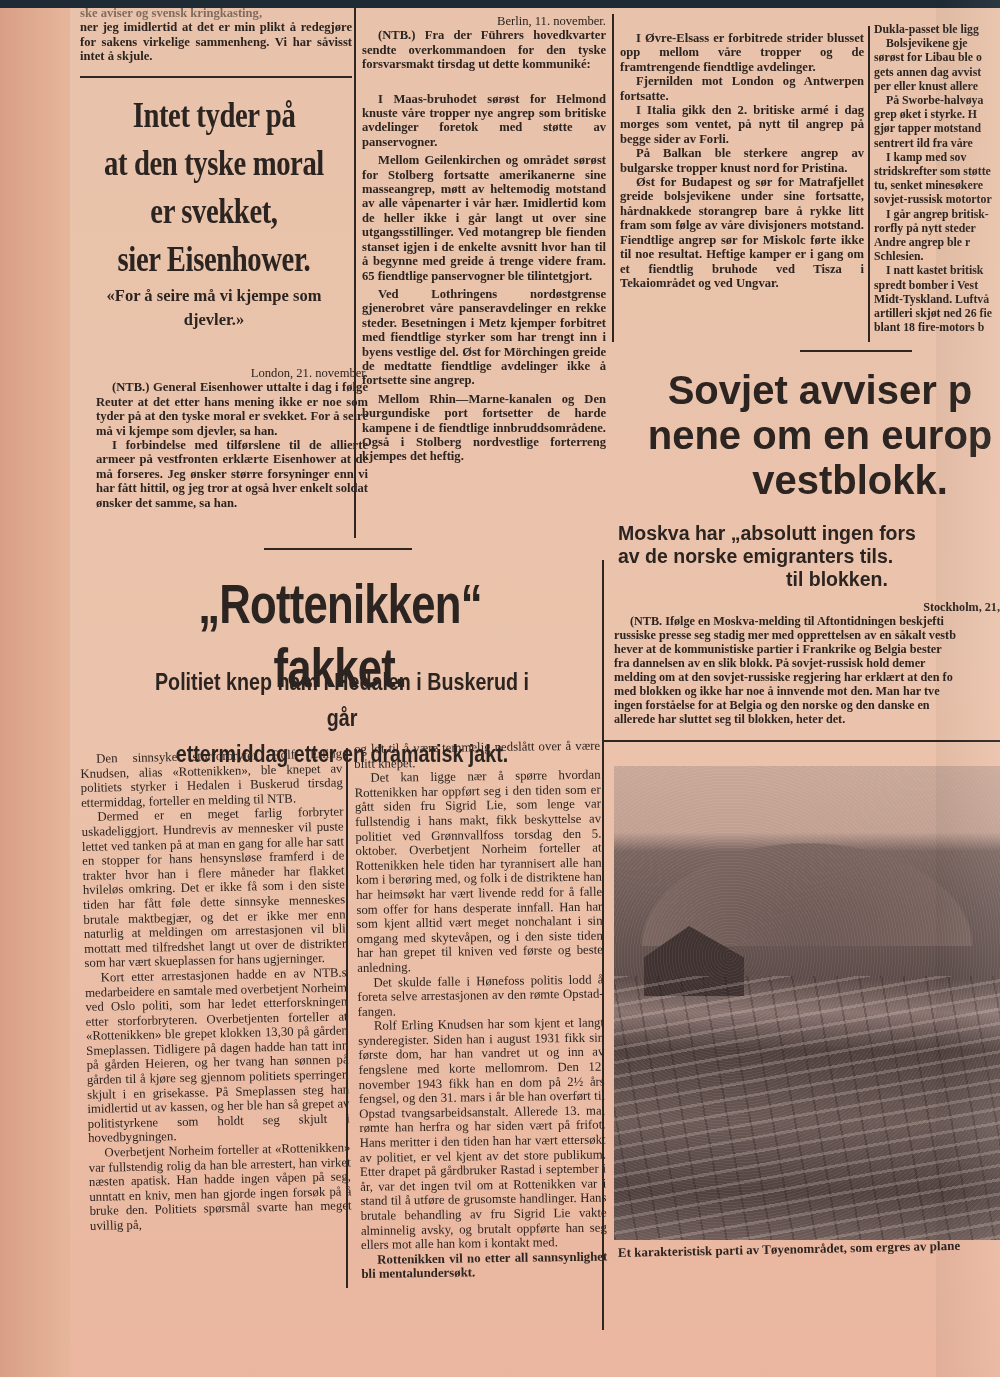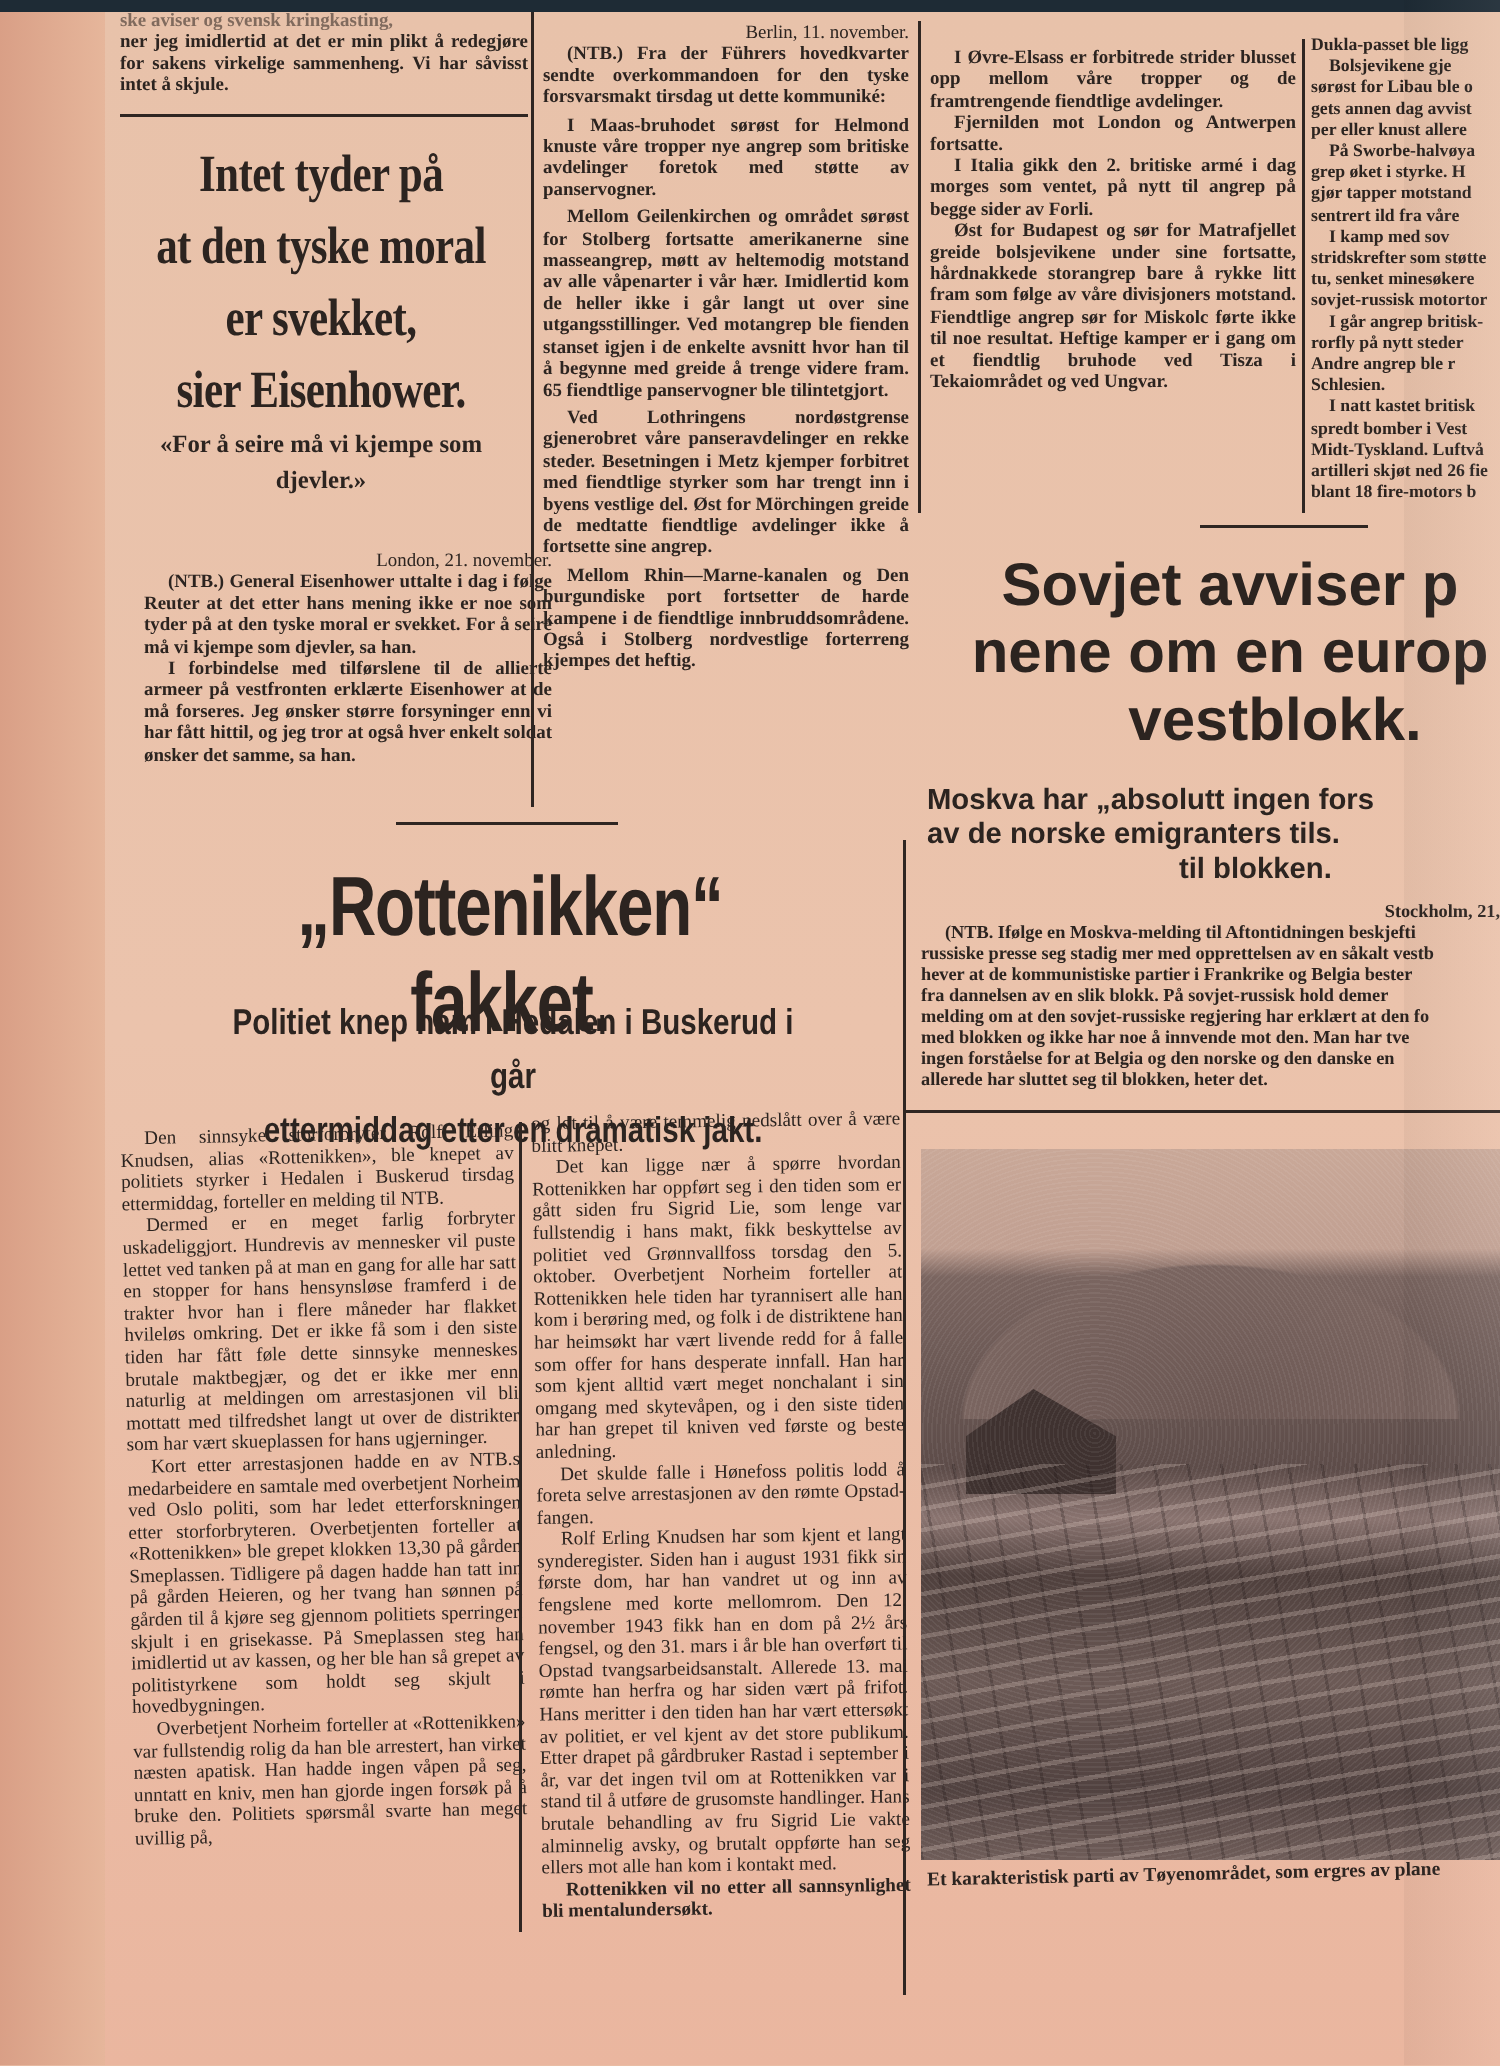--- a/index.html
+++ b/index.html
@@ -81,32 +81,33 @@
   <p class="dateline">London, 21. november.</p>
   <p>(NTB.) General Eisenhower uttalte i dag i følge Reuter at det etter hans mening ikke er noe som tyder på at den tyske moral er svekket. For å seire må vi kjempe som djevler, sa han.</p>
   <p>I forbindelse med tilførslene til de allierte armeer på vestfronten erklærte Eisenhower at de må forseres. Jeg ønsker større forsyninger enn vi har fått hittil, og jeg tror at også hver enkelt soldat ønsker det samme, sa han.</p>
 </div>
 
 <div class="vrule" style="left:354px; top:8px; height:530px;"></div>
 
 <div class="col" style="left:362px; top:14px; width:244px;">
   <p class="dateline">Berlin, 11. november.</p>
   <p>(NTB.) Fra der Führers hovedkvarter sendte overkommandoen for den tyske forsvarsmakt tirsdag ut dette kommuniké:</p>
-  <p style="margin-top:4px">I Maas-bruhodet sørøst for Helmond knuste våre tropper nye angrep som britiske avdelinger foretok med støtte av panservogner.</p>
+  <p style="margin-top:20px">I Maas-bruhodet sørøst for Helmond knuste våre tropper nye angrep som britiske avdelinger foretok med støtte av panservogner.</p>
   <p style="margin-top:4px">Mellom Geilenkirchen og området sørøst for Stolberg fortsatte amerikanerne sine masseangrep, møtt av heltemodig motstand av alle våpenarter i vår hær. Imidlertid kom de heller ikke i går langt ut over sine utgangsstillinger. Ved motangrep ble fienden stanset igjen i de enkelte avsnitt hvor han til å begynne med greide å trenge videre fram. 65 fiendtlige panservogner ble tilintetgjort.</p>
   <p style="margin-top:4px">Ved Lothringens nordøstgrense gjenerobret våre panseravdelinger en rekke steder. Besetningen i Metz kjemper forbitret med fiendtlige styrker som har trengt inn i byens vestlige del. Øst for Mörchingen greide de medtatte fiendtlige avdelinger ikke å fortsette sine angrep.</p>
   <p style="margin-top:4px">Mellom Rhin—Marne-kanalen og Den burgundiske port fortsetter de harde kampene i de fiendtlige innbruddsområdene. Også i Stolberg nordvestlige forterreng kjempes det heftig.</p>
 </div>
 
 <div class="vrule" style="left:612px; top:14px; height:328px;"></div>
 
 <div class="col" style="left:620px; top:18px; width:244px;margin-top:13px;">
   <p>I Øvre-Elsass er forbitrede strider blusset opp mellom våre tropper og de framtrengende fiendtlige avdelinger.</p>
   <p>Fjernilden mot London og Antwerpen fortsatte.</p>
   <p>I Italia gikk den 2. britiske armé i dag morges som ventet, på nytt til angrep på begge sider av Forli.</p>
+  <p>På Balkan ble sterkere angrep av bulgarske tropper knust nord for Pristina.</p>
   <p>Øst for Budapest og sør for Matrafjellet greide bolsjevikene under sine fortsatte, hårdnakkede storangrep bare å rykke litt fram som følge av våre divisjoners motstand. Fiendtlige angrep sør for Miskolc førte ikke til noe resultat. Heftige kamper er i gang om et fiendtlig bruhode ved Tisza i Tekaiområdet og ved Ungvar.</p>
 </div>
 
 <div class="vrule" style="left:868px; top:26px; height:316px;"></div>
 
 <div class="col" style="left:874px; top:22px; width:140px; white-space:nowrap; text-align:left; font-size:11.8px; line-height:14.2px;">
   <div>Dukla-passet ble ligg</div>
   <div style="padding-left:12px">Bolsjevikene gje</div>
   <div>sørøst for Libau ble o</div>
   <div>gets annen dag avvist</div>

